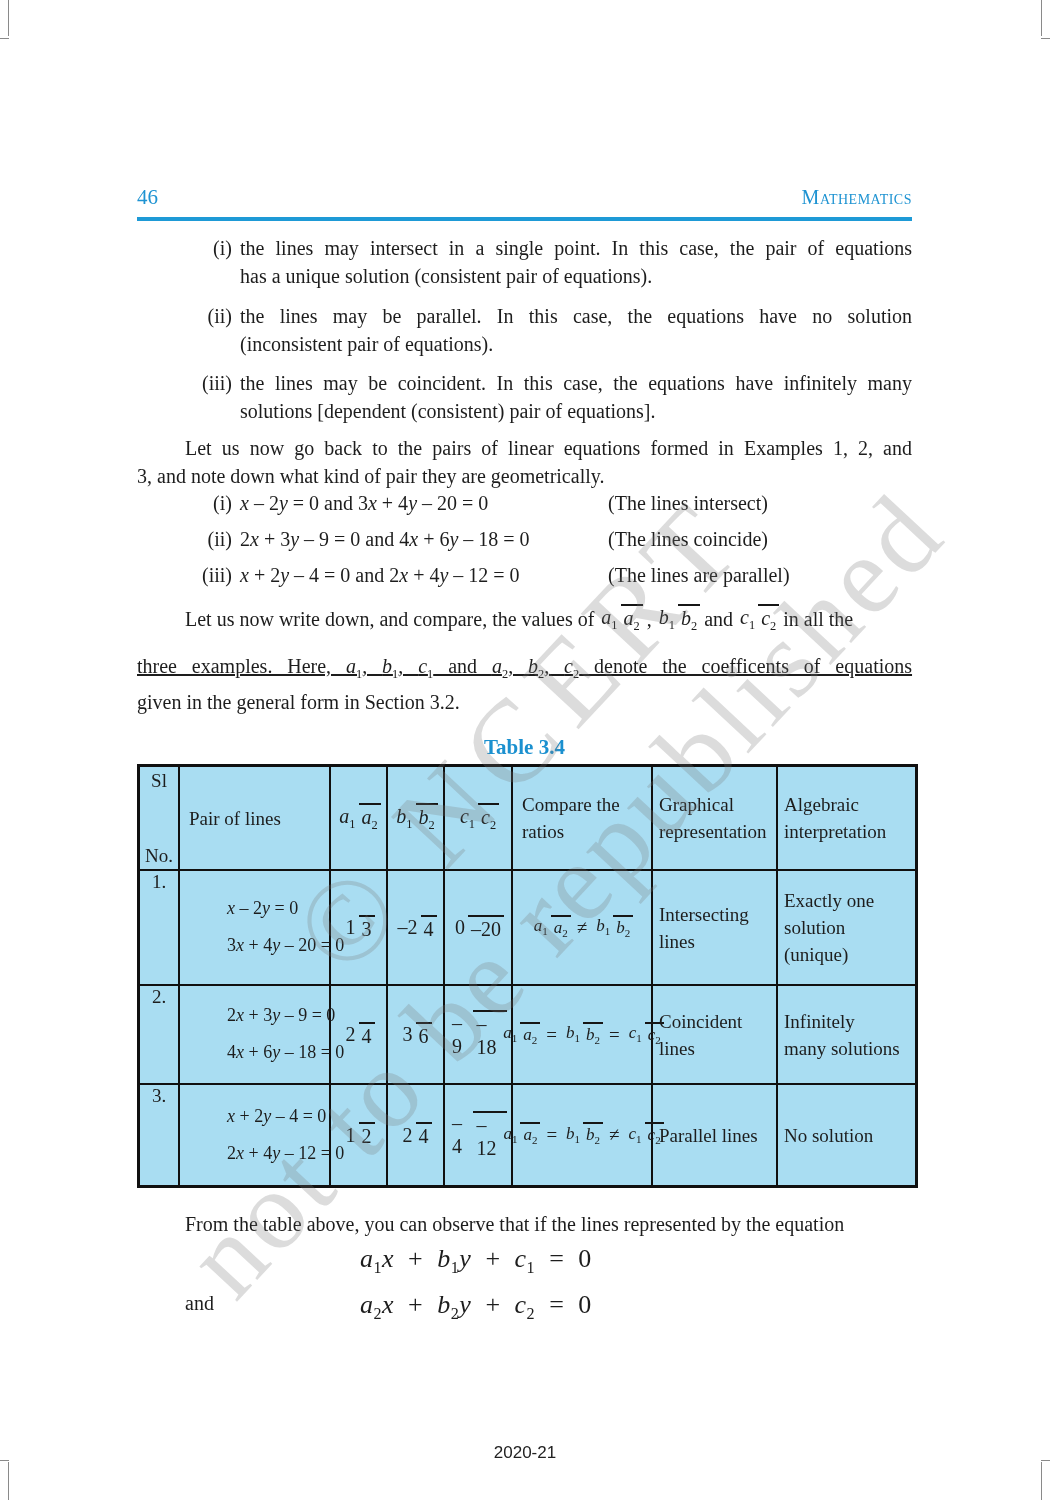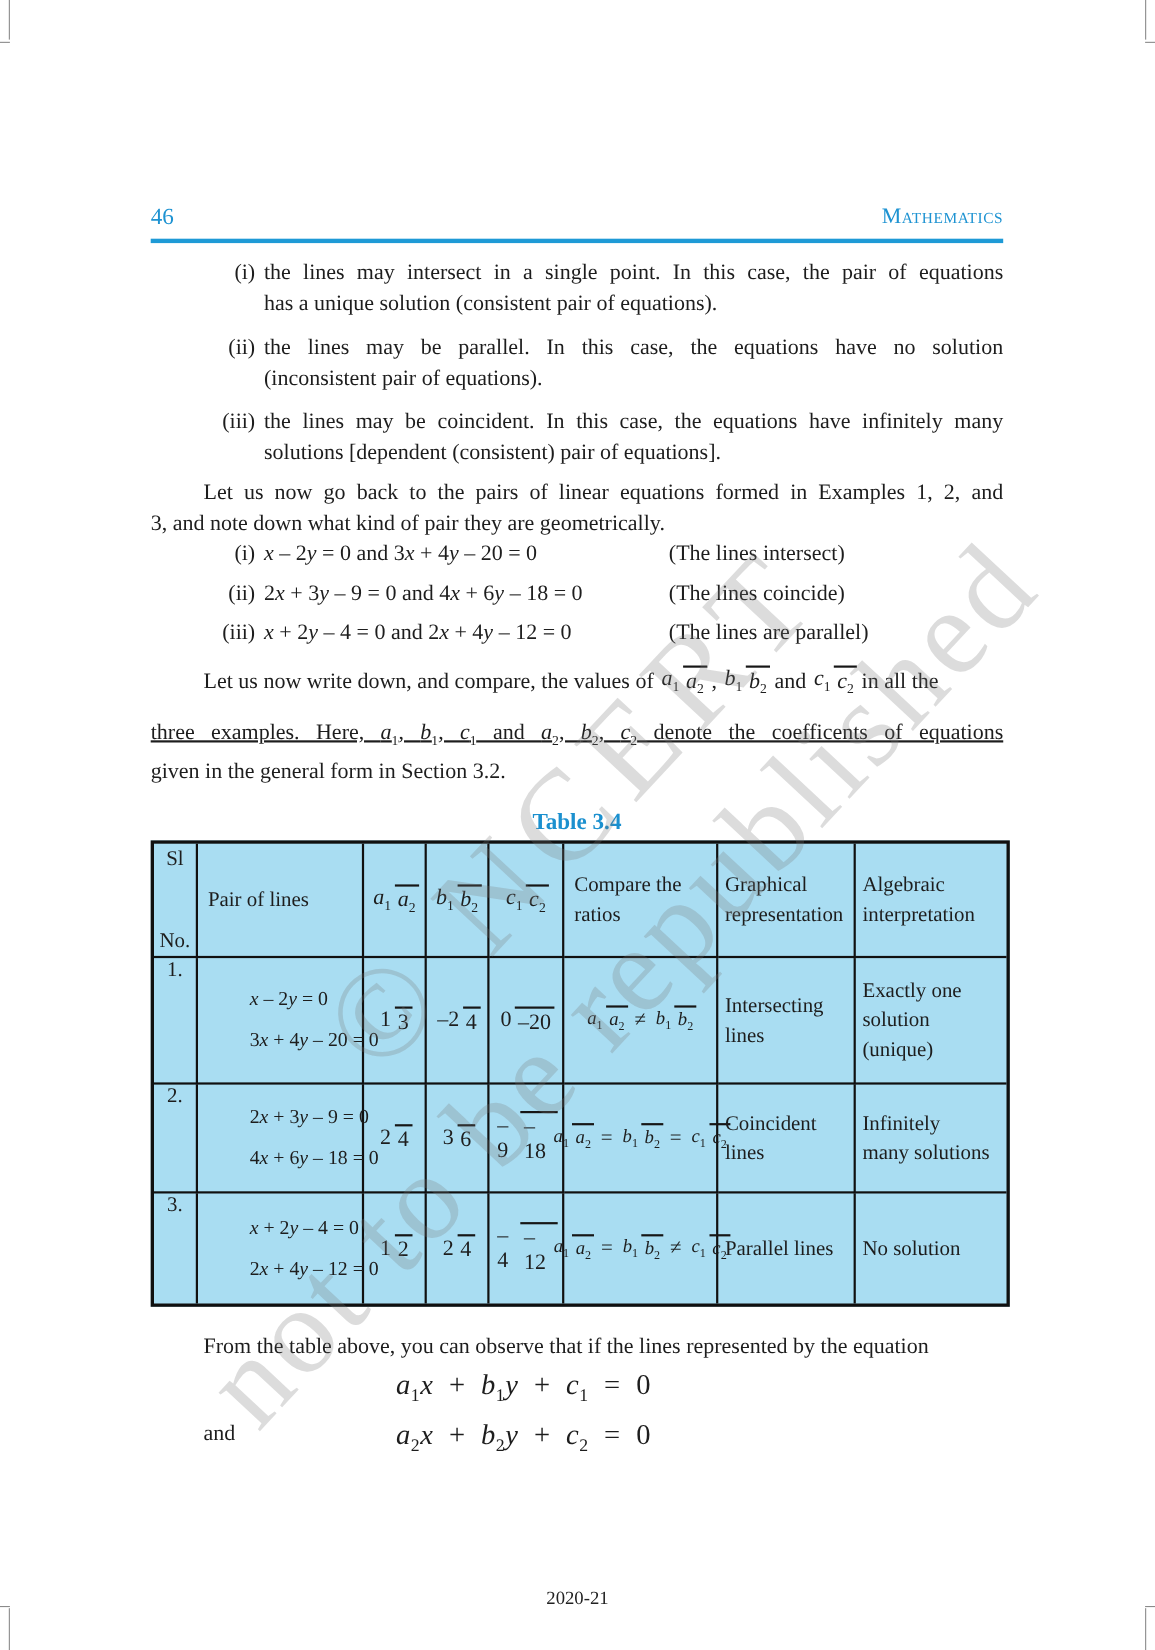--- a/index.html
+++ b/index.html
@@ -70,21 +70,21 @@
   .cmp .op { margin:0 4px; font-size:19px; }
   .cmp sub { font-size:11px; }
 
   
   .outro { position:absolute; left:137px; top:1210px; width:778px; font-size:20px; line-height:28px; text-indent:48px; }
   .disp-eq { position:absolute; left:360px; font-size:26px; letter-spacing:0.5px; word-spacing:7px; white-space:nowrap; }
   .and-label { position:absolute; left:185px; font-size:20px; }
 
   
   .footer { position:absolute; left:0; top:1443px; width:1050px; text-align:center;
-            font-family:Liberation Serif, serif; font-size:17px; color:#222; }
+            font-family:Liberation Sans, sans-serif; font-size:17px; color:#222; }
 
   
   .wm { position:absolute; color:rgba(120,120,120,0.26); font-family:"Liberation Serif", serif;
         white-space:nowrap; pointer-events:none; z-index:50; transform-origin:center; }
   .wm1 { left:520px; top:735px; font-size:118px; letter-spacing:14px;
          transform:translate(-50%,-50%) rotate(-47deg); }
   .wm2 { left:565px; top:895px; font-size:112px; letter-spacing:5px;
          transform:translate(-50%,-50%) rotate(-47deg); }
 </style>
 </head>

